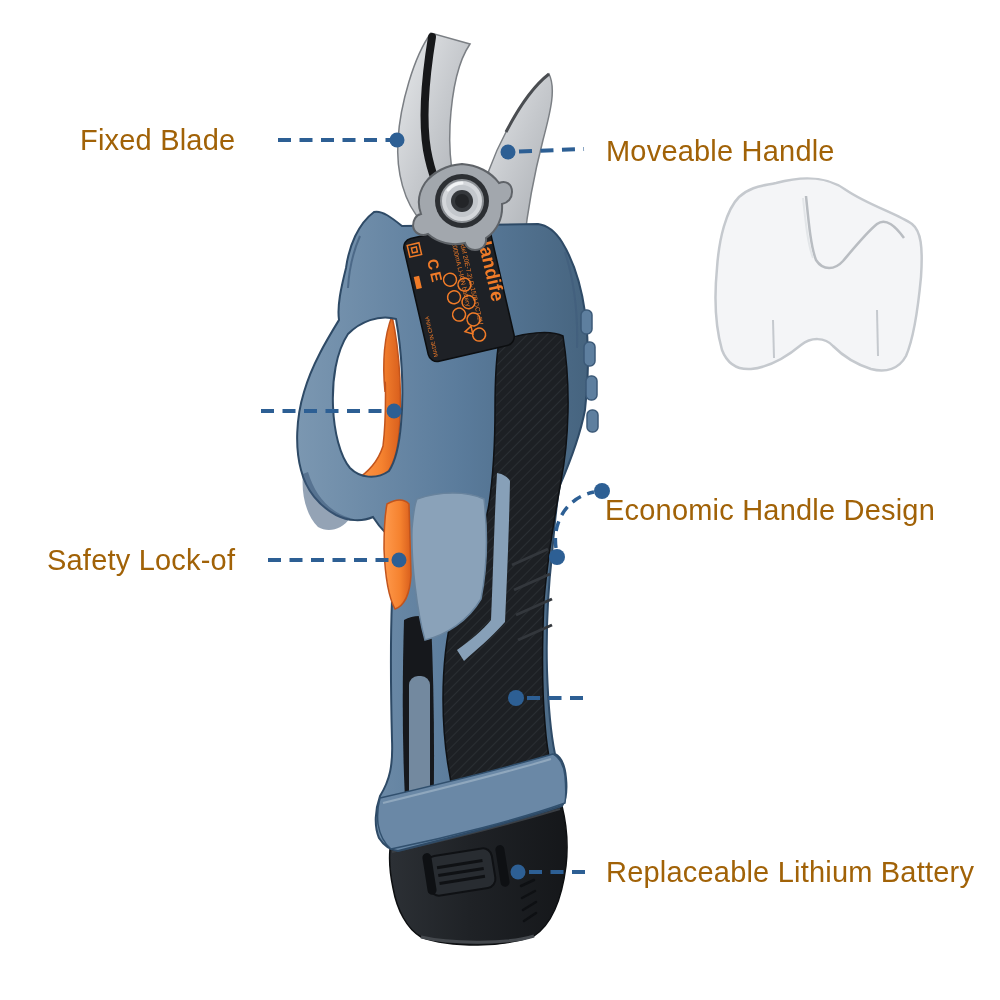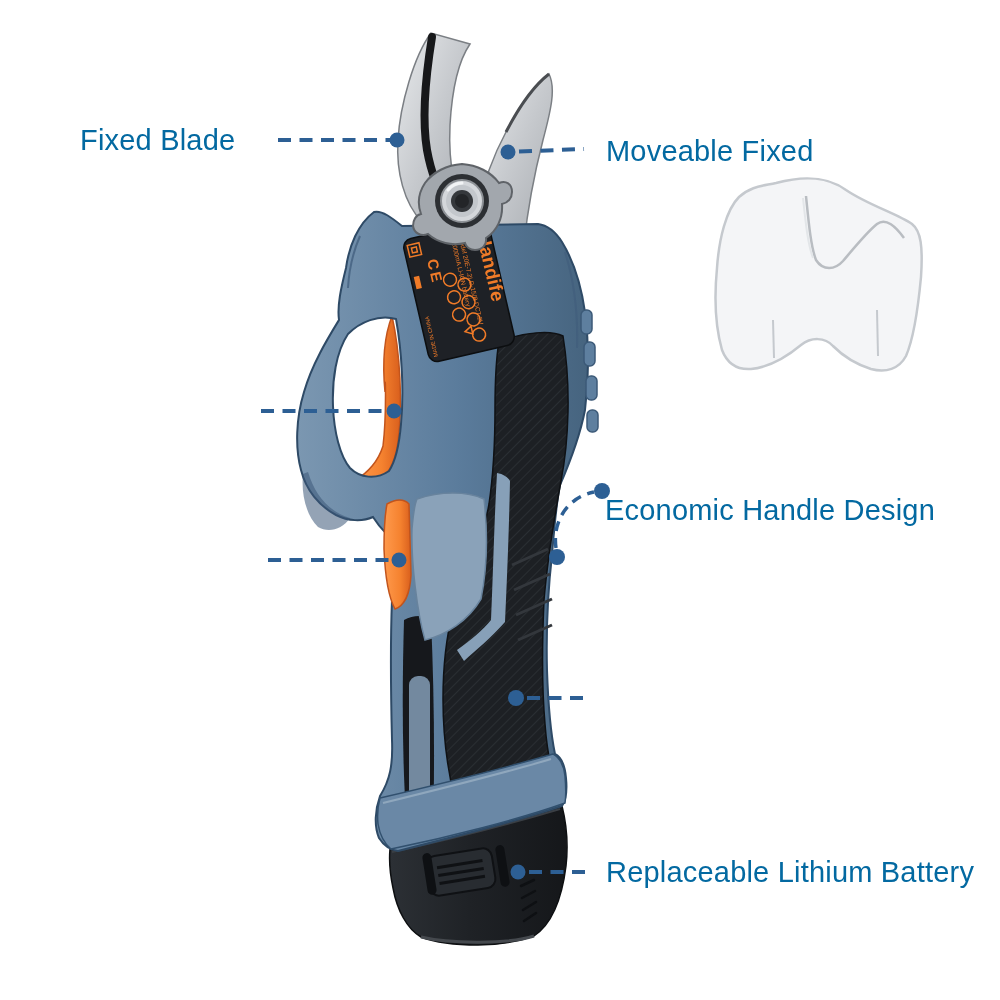--- a/index.html
+++ b/index.html
@@ -2,21 +2,21 @@
 <html><head>
 <meta charset="utf-8">
 <style>
   html,body{margin:0;padding:0;background:#fff;}
   #stage{
     position:relative;width:1000px;height:1000px;background:#ffffff;overflow:hidden;
     font-family:"Liberation Sans",sans-serif;
   }
   #art{position:absolute;left:0;top:0;}
   .callout{
-    position:absolute;font-size:29px;color:#0369a1;letter-spacing:.2px;
+    position:absolute;font-size:29px;color:#a16207;letter-spacing:.2px;
     white-space:nowrap;line-height:34px;text-align:center;
   }
 </style>
 </head>
 <body>
 
 <div id="stage">
 
   <svg id="art" width="1000" height="1000" viewBox="0 0 1000 1000">
     <defs>
@@ -228,16 +228,17 @@
 
       <circle cx="516" cy="698" r="8" stroke="none"></circle>
       <line x1="527" y1="698" x2="584" y2="698" stroke-width="4" stroke-dasharray="13 8.5" fill="none"></line>
 
       <circle cx="518" cy="872" r="7.5" stroke="none"></circle>
       <line x1="529" y1="872" x2="591" y2="872" stroke-width="4" stroke-dasharray="13 8.5" fill="none"></line>
     </g>
   </svg>
 
   <div class="callout" style="left:80px;top:123px">Fixed Blade</div>
-  <div class="callout" style="left:606px;top:134px">Moveable Fixed</div>
+  <div class="callout" style="left:606px;top:134px">Moveable Handle</div>
+  <div class="callout" style="left:47px;top:543px">Safety Lock-of</div>
   <div class="callout" style="left:605px;top:493px">Economic Handle Design</div>
   <div class="callout" style="left:606px;top:855px">Replaceable Lithium Battery</div>
 </div>
 
 </body></html>

